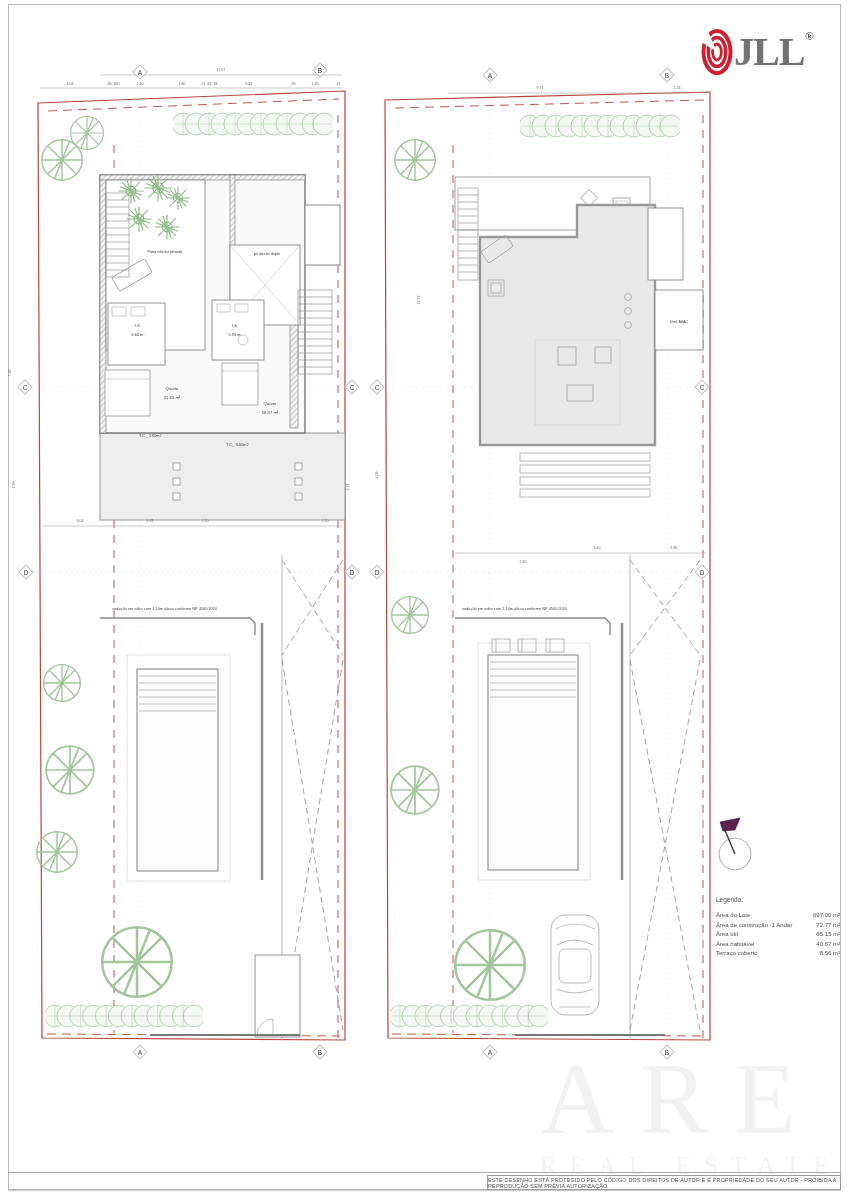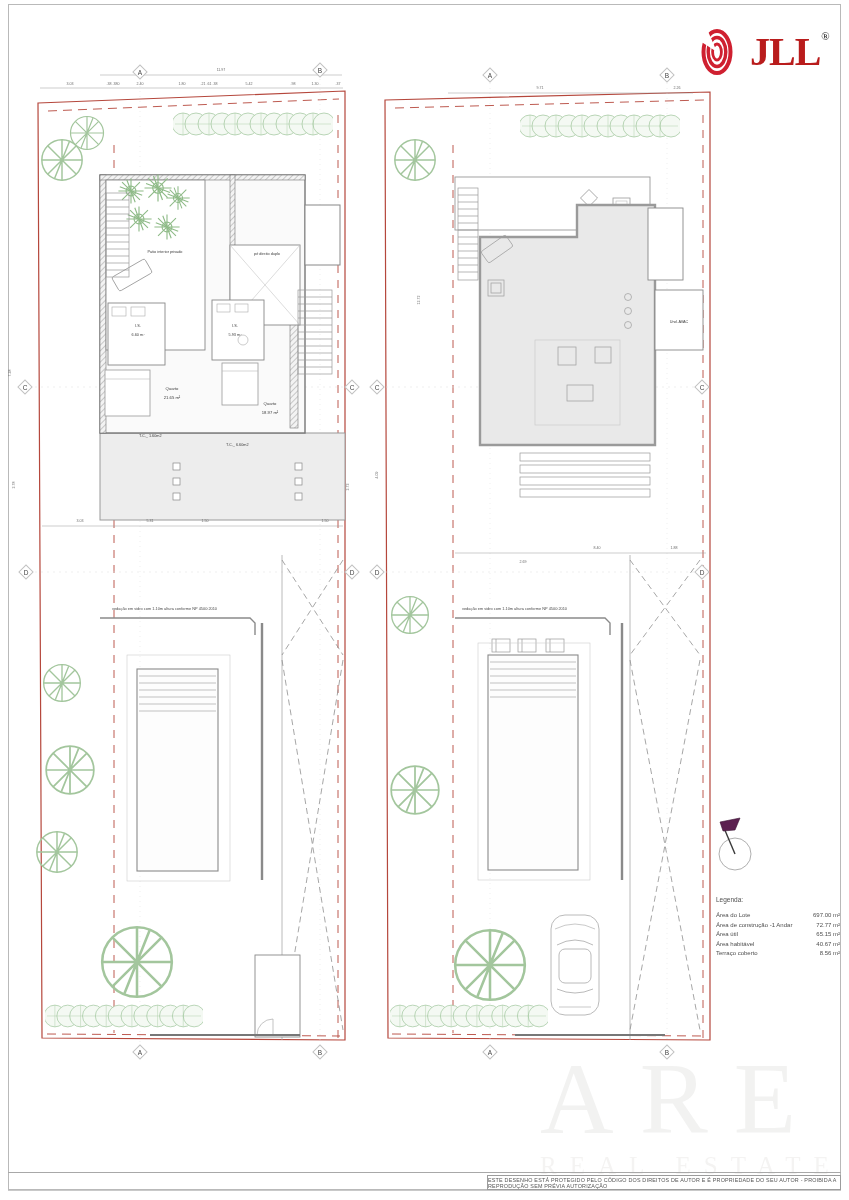--- a/index.html
+++ b/index.html
@@ -1,21 +1,21 @@
 <!DOCTYPE html>
 <html><head>
 <meta charset="utf-8">
 <style>
   html,body{margin:0;padding:0;background:#e8e8e8;}
   .sheet{position:relative;width:849px;height:1200px;background:#ffffff;overflow:hidden;
          font-family:"Liberation Sans",sans-serif;}
   .frame{position:absolute;left:8px;top:4px;width:831px;height:1184px;border:1px solid #b9b9b9;pointer-events:none;}
   
   .logo{position:absolute;left:700px;top:24px;width:140px;height:56px;display:flex;align-items:center;}
-  .logo .word{font-family:"Liberation Serif",serif;font-weight:bold;font-size:40px;color:#b91c1c;letter-spacing:-1px;line-height:1;margin-left:16px;}
+  .logo .word{font-family:"Liberation Serif",serif;font-weight:bold;font-size:40px;color:#737373;letter-spacing:-1px;line-height:1;margin-left:0;}
   .logo .reg{font-family:"Liberation Serif",serif;font-size:11px;color:#151515;vertical-align:top;position:relative;top:-16px;left:1px;}
   
   .plan{position:absolute;}
   .plan-left{left:5px;top:55px;}
   .plan-right{left:362px;top:55px;}
   svg text{font-family:"Liberation Sans",sans-serif;}
   .dim{font-size:3.6px;fill:#6a6a6a;}
   .room{font-size:4.2px;fill:#3c3c3c;}
   .room-sm{font-size:3.8px;fill:#3c3c3c;}
   .note{font-size:3.9px;fill:#4a4a4a;}

